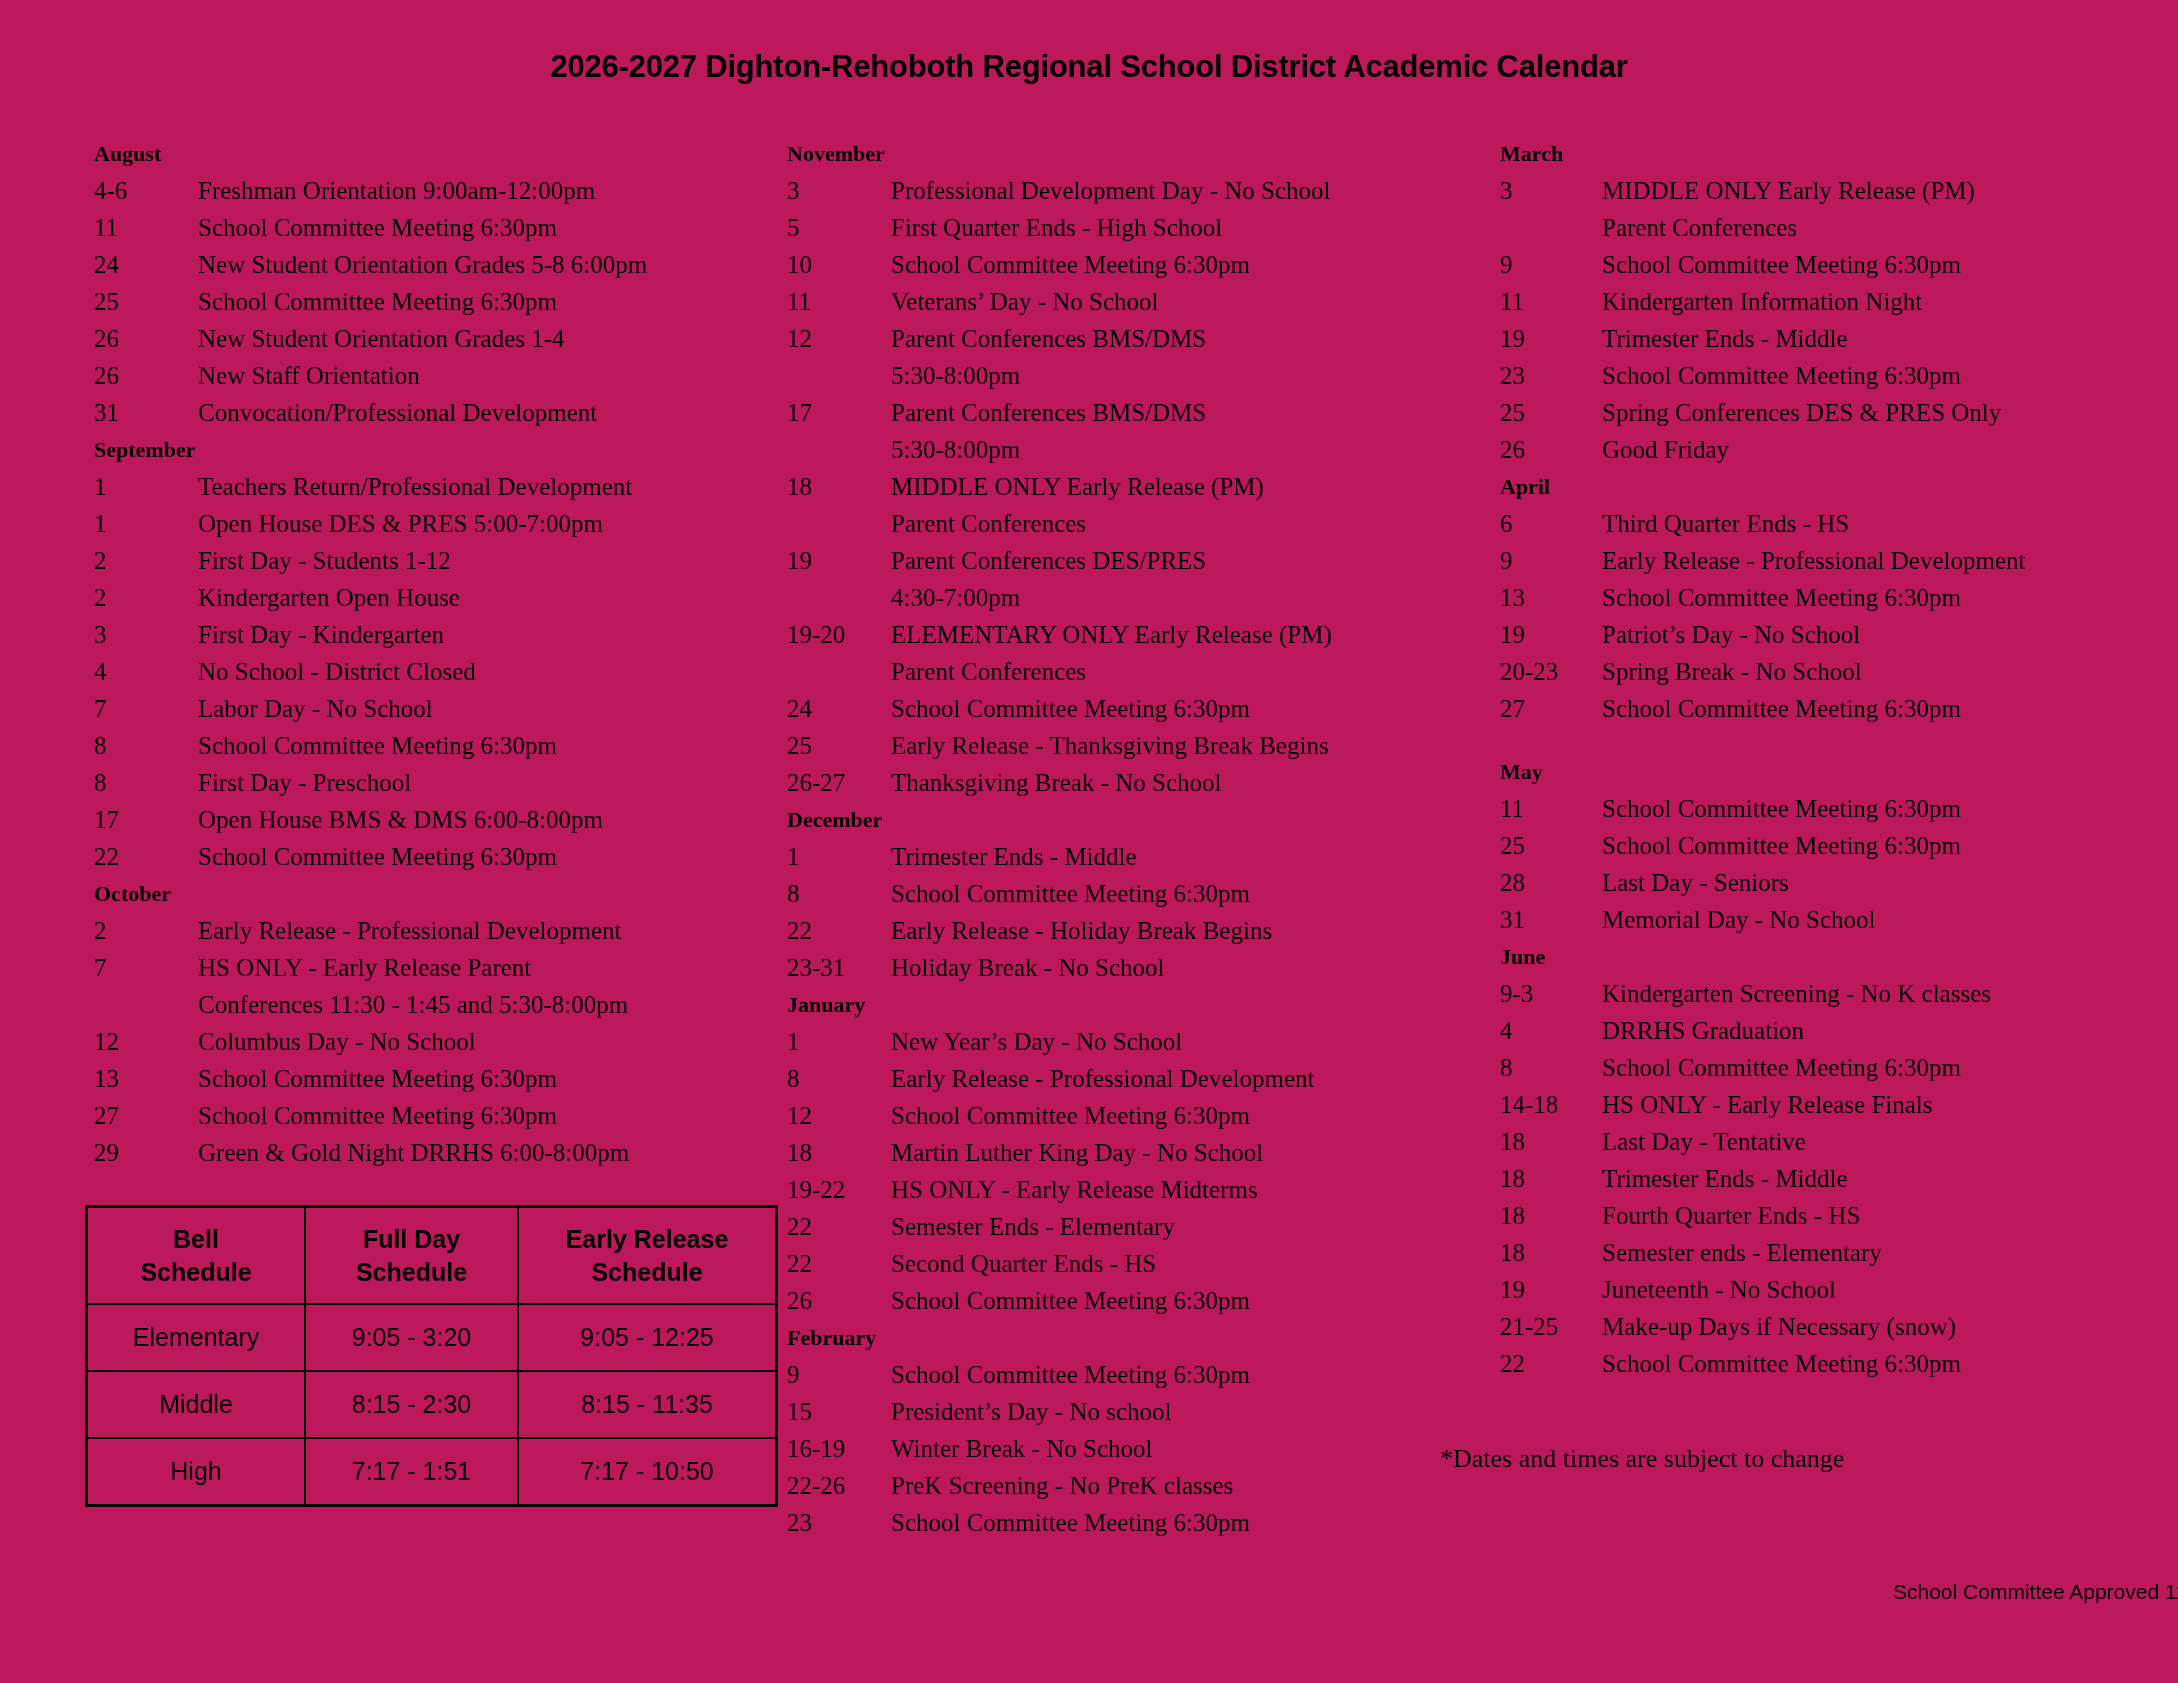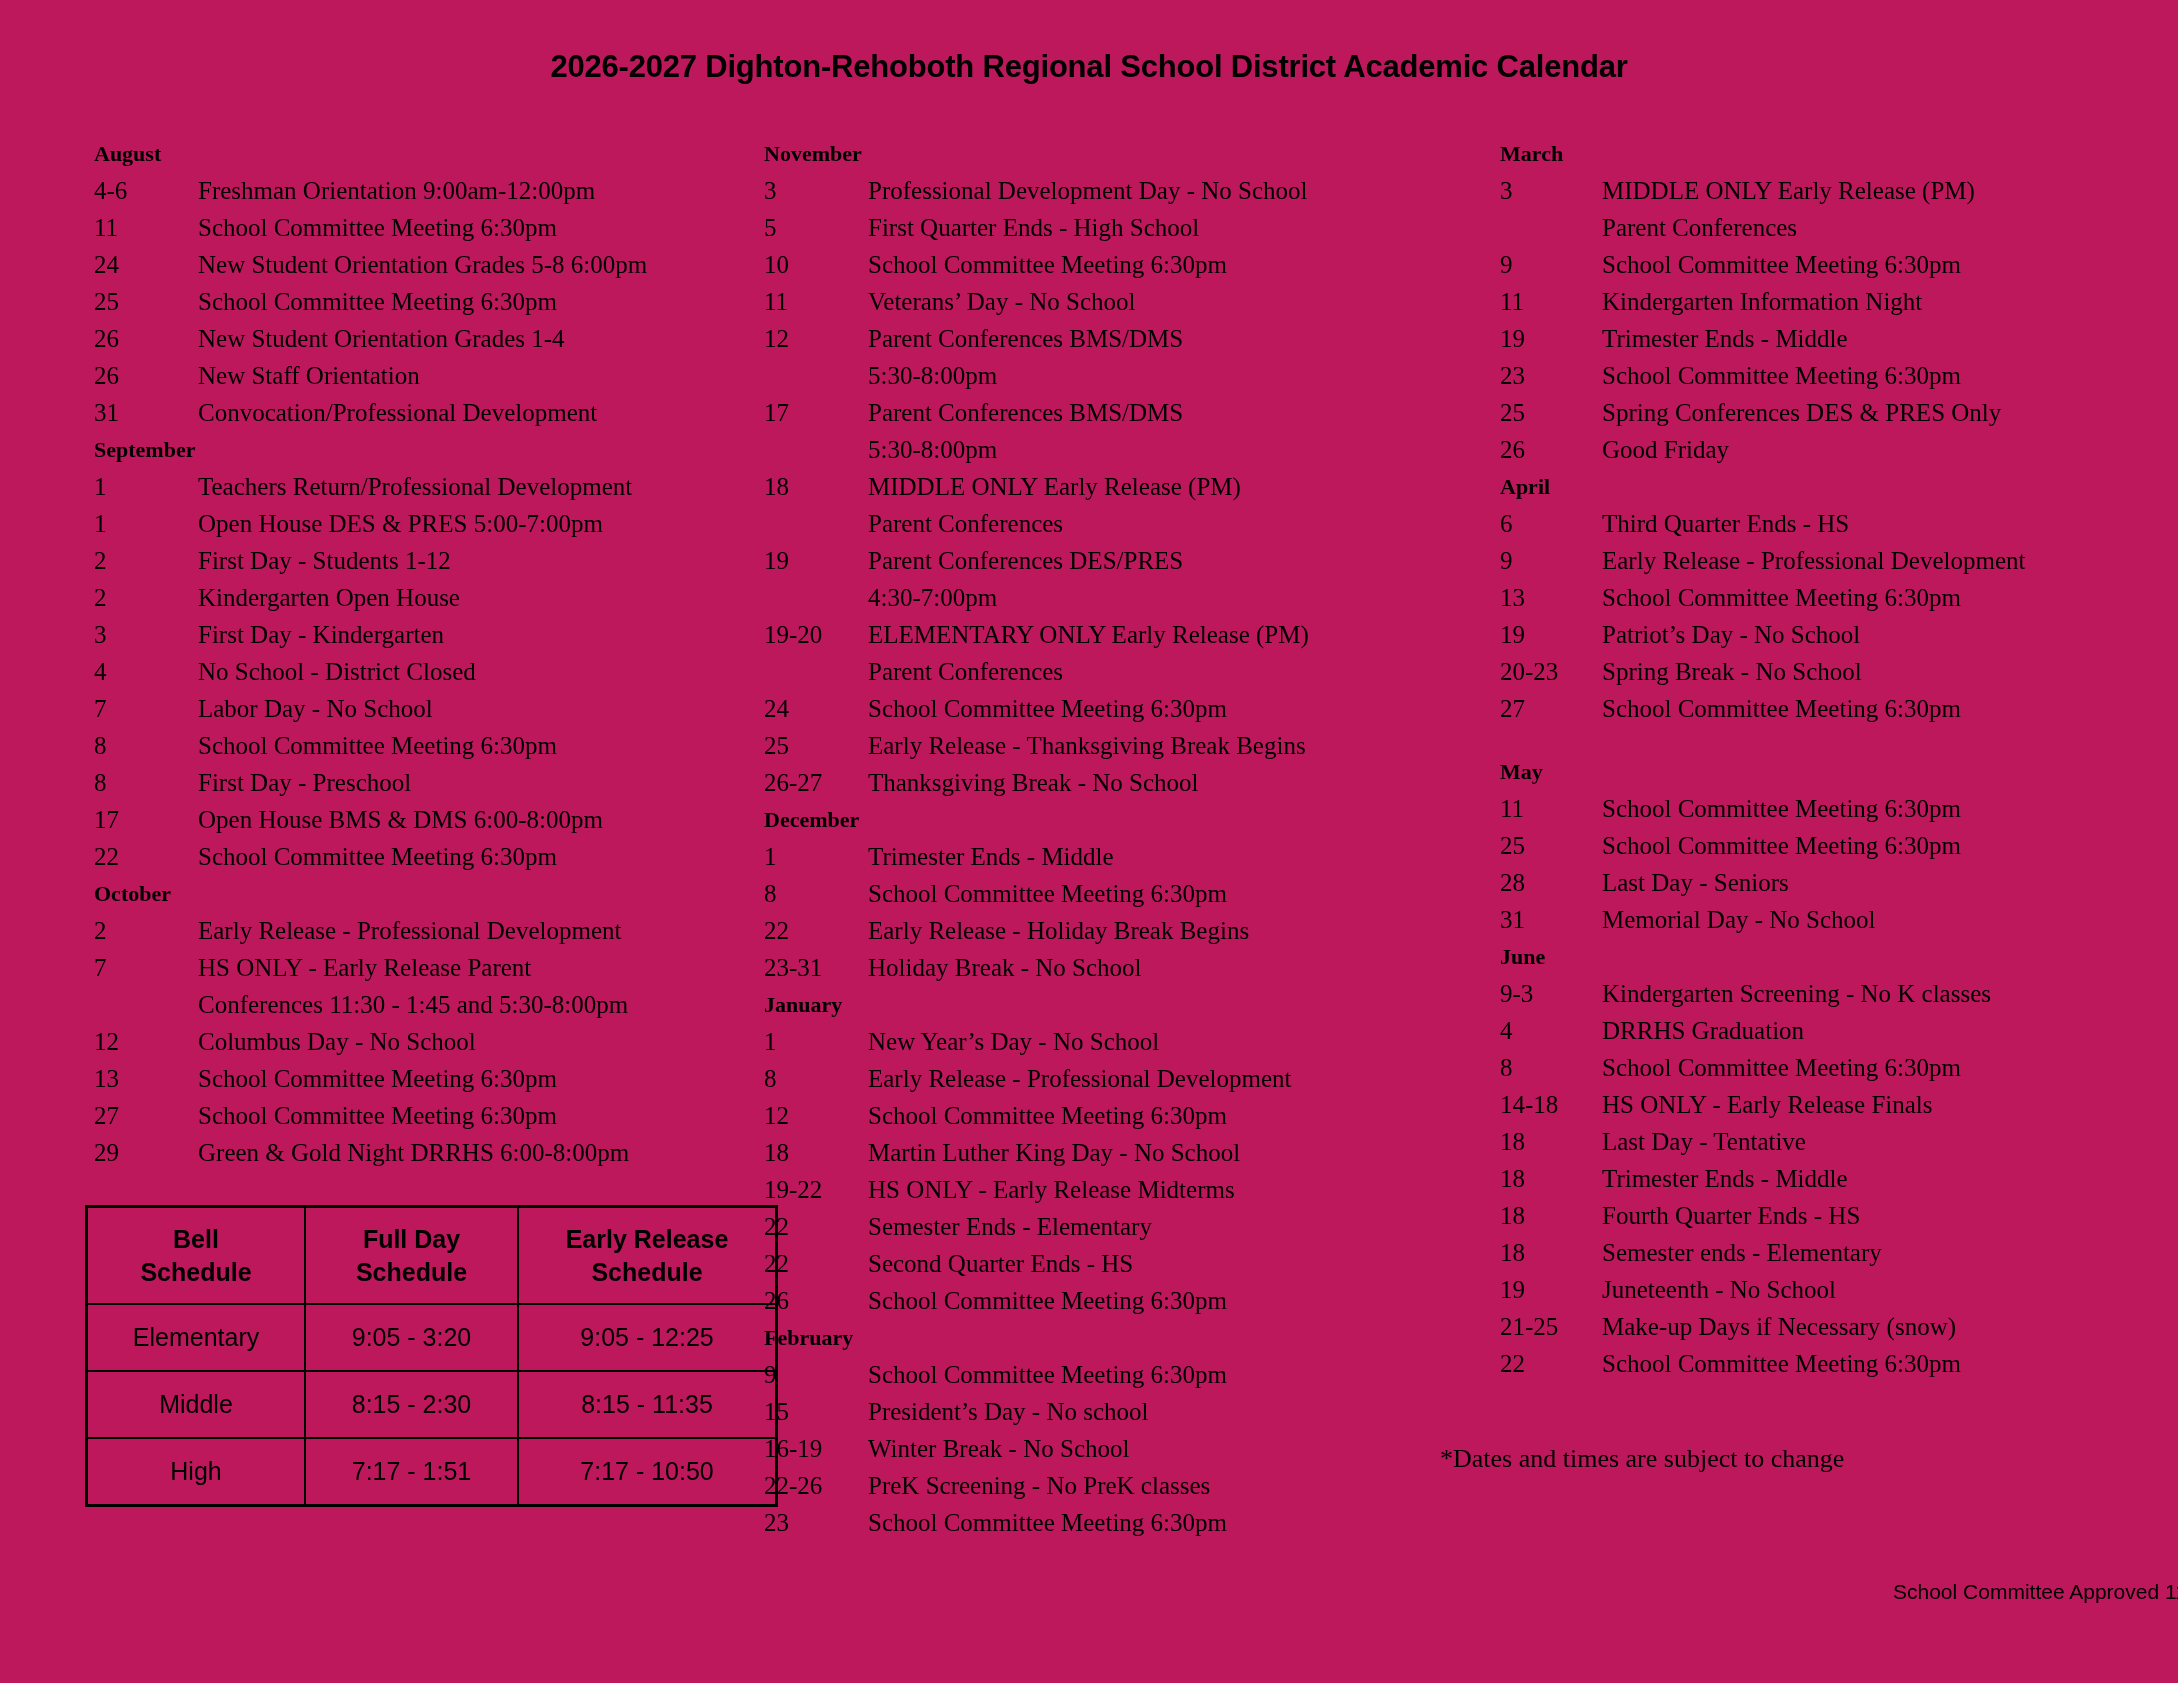--- a/index.html
+++ b/index.html
@@ -30,21 +30,21 @@
     letter-spacing: -0.2px;
     line-height: 1;
   }
 
   
   .col {
     position: absolute;
     top: 135px;
   }
   #col1 { left: 94px;  width: 693px; }
-  #col2 { left: 764px; width: 693px; }
+  #col2 { left: 787px; width: 693px; }
   #col3 { left: 1500px; width: 683px; }
 
   .month-name {
     font-weight: bold;
     font-size: 22px;
     line-height: 37px;
     white-space: nowrap;
   }
   .month-name.spaced { margin-top: 26px; }
 

